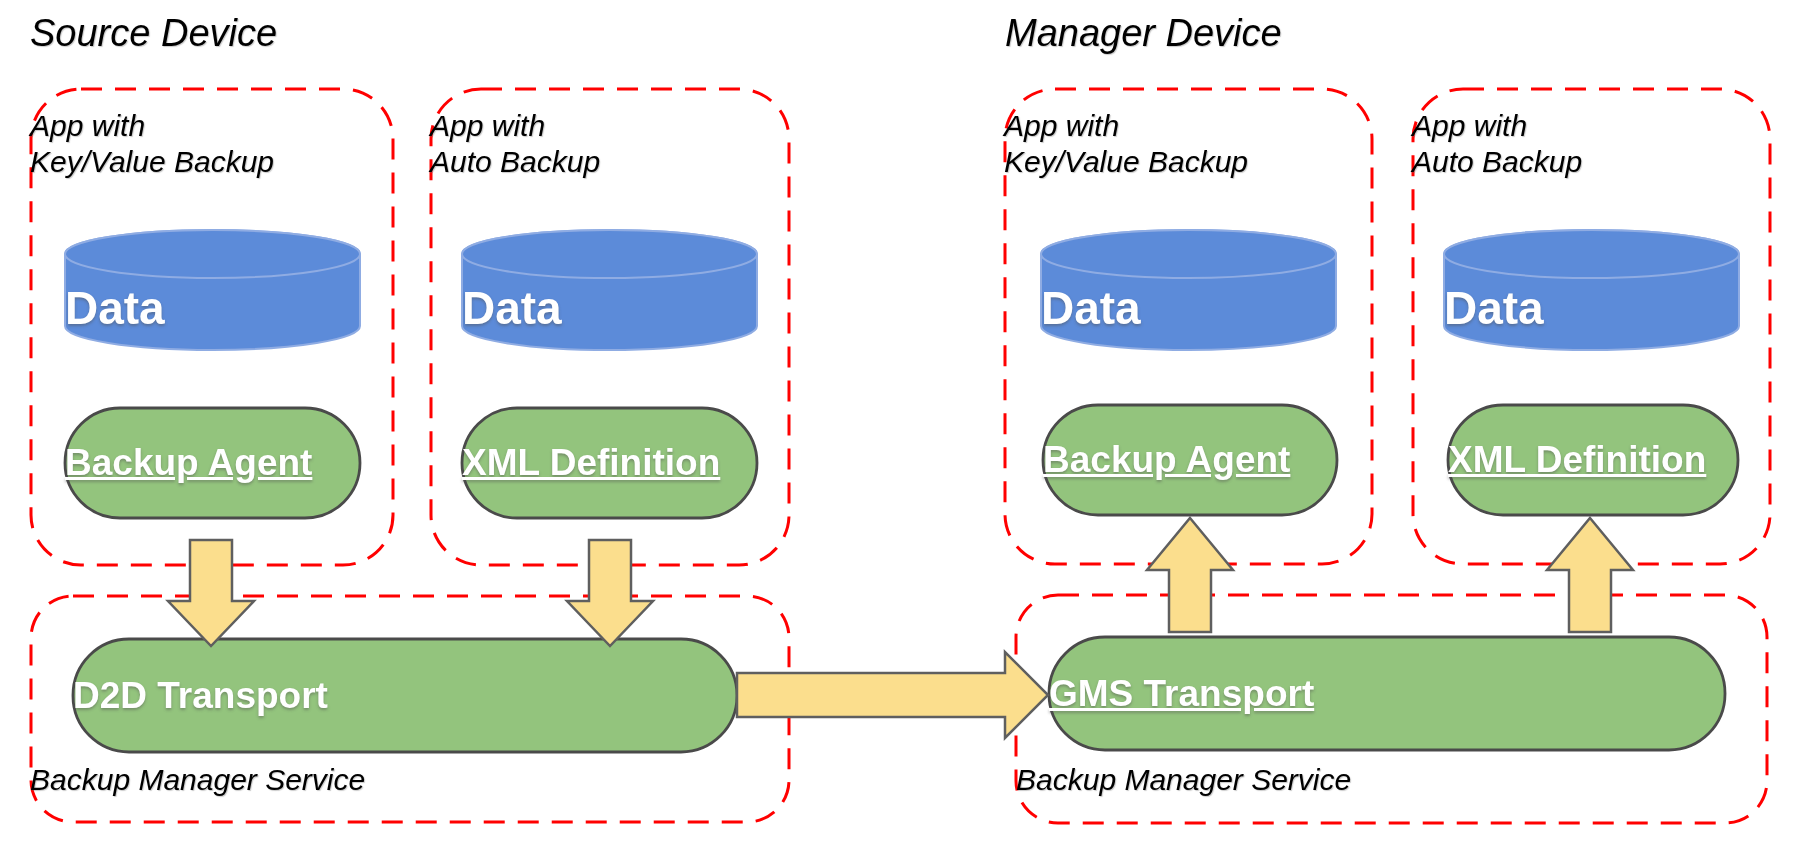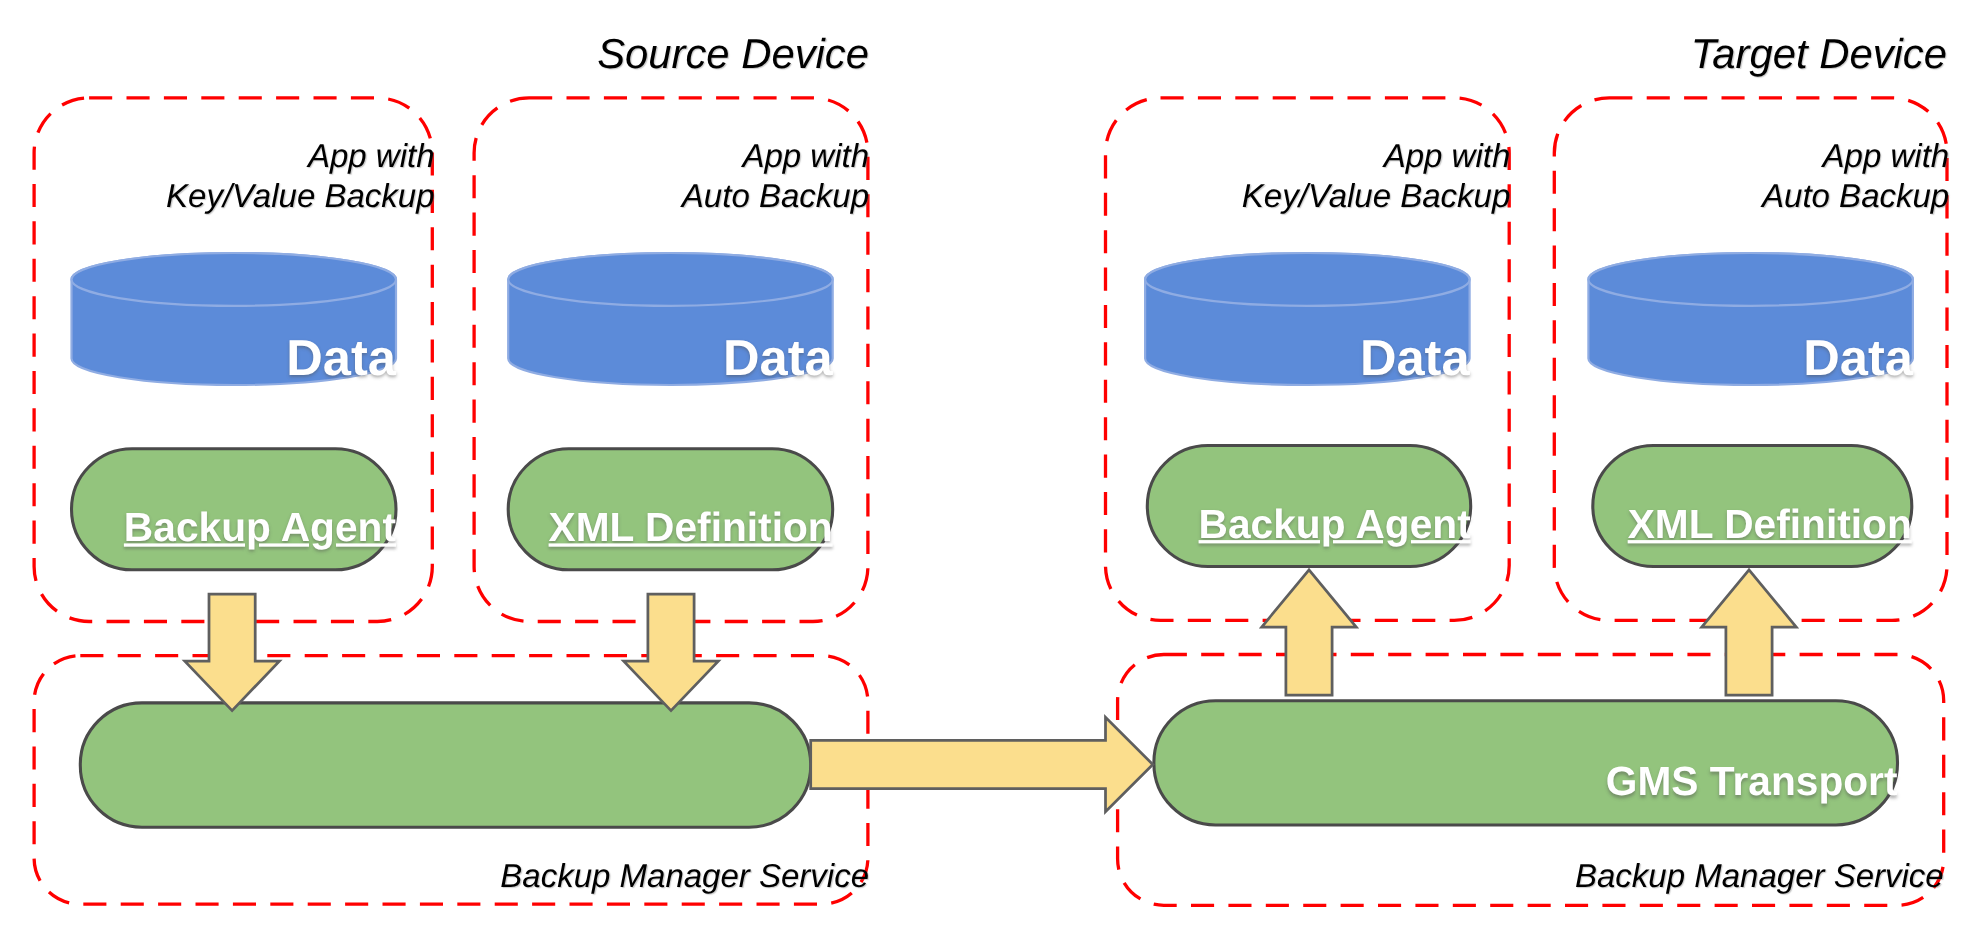--- a/index.html
+++ b/index.html
@@ -38,23 +38,22 @@
     stroke-width: 2.8;
   }
   .arrow {
     fill: var(--arrow-fill, #fbde8d);
     stroke: var(--arrow-stroke, #5f5f5f);
     stroke-width: 2.5;
     stroke-linejoin: miter;
   }
   .txt {
     position: absolute;
-    text-align: right;
+    text-align: left;
     white-space: nowrap;
-    margin-top: 17px;
   }
   .italic-label {
     font-style: italic;
     color: var(--label-text, #000000);
     text-shadow: 1px 1px 1px rgba(100,100,100,0.35);
   }
   .device-title { font-size: 38px; }
   .app-title { font-size: 30px; line-height: 36px; }
   .bms-label { font-size: 30px; }
   .shape-label {
@@ -107,21 +106,21 @@
     <rect class="pill" x="1049" y="637" width="676" height="113" rx="56"></rect>
 
     <polygon class="arrow" points="190,540 232,540 232,601 254,601 211,646 168,601 190,601"></polygon>
     <polygon class="arrow" points="589,540 631,540 631,601 653,601 610,646 567,601 589,601"></polygon>
     <polygon class="arrow" points="737,673 1005,673 1005,652 1048,695 1005,738 1005,717 737,717"></polygon>
     <polygon class="arrow" points="1190,518 1233,570 1211,570 1211,632 1169,632 1169,570 1147,570"></polygon>
     <polygon class="arrow" points="1590,518 1633,570 1611,570 1611,632 1569,632 1569,570 1547,570"></polygon>
   </svg>
 
   <div class="txt italic-label device-title" style="left:30px; top:12px; width:760px;">Source Device</div>
-  <div class="txt italic-label device-title" style="left:1005px; top:12px; width:765px;">Target Device</div>
+  <div class="txt italic-label device-title" style="left:1005px; top:12px; width:765px;">Manager Device</div>
 
   <div class="txt italic-label app-title" style="left:30px; top:108px; width:365px;">
     <div>App with</div>
     <div>Key/Value Backup</div>
   </div>
   <div class="txt italic-label app-title" style="left:430px; top:108px; width:360px;">
     <div>App with</div>
     <div>Auto Backup</div>
   </div>
   <div class="txt italic-label app-title" style="left:1004px; top:108px; width:369px;">
@@ -136,18 +135,19 @@
   <div class="txt shape-label data-label" style="left:65px; top:286px; width:295px;">Data</div>
   <div class="txt shape-label data-label" style="left:462px; top:286px; width:295px;">Data</div>
   <div class="txt shape-label data-label" style="left:1041px; top:286px; width:295px;">Data</div>
   <div class="txt shape-label data-label" style="left:1444px; top:286px; width:295px;">Data</div>
 
   <div class="txt shape-label pill-label" style="left:65px; top:408px; width:295px;">Backup Agent</div>
   <div class="txt shape-label pill-label" style="left:462px; top:408px; width:295px;">XML Definition</div>
   <div class="txt shape-label pill-label" style="left:1043px; top:405px; width:294px;">Backup Agent</div>
   <div class="txt shape-label pill-label" style="left:1448px; top:405px; width:290px;">XML Definition</div>
 
-  <div class="txt shape-label transport-label" style="left:1049px; top:637px; width:676px;">GMS Transport</div>
+  <div class="txt shape-label transport-label" style="left:73px; top:639px; width:664px;">D2D Transport</div>
+  <div class="txt shape-label transport-label" style="left:1049px; top:637px; width:676px;text-decoration:underline;">GMS Transport</div>
 
   <div class="txt italic-label bms-label" style="left:30px; top:763px; width:760px;">Backup Manager Service</div>
   <div class="txt italic-label bms-label" style="left:1016px; top:763px; width:751px;">Backup Manager Service</div>
 
 </div>
 
 </body></html>

